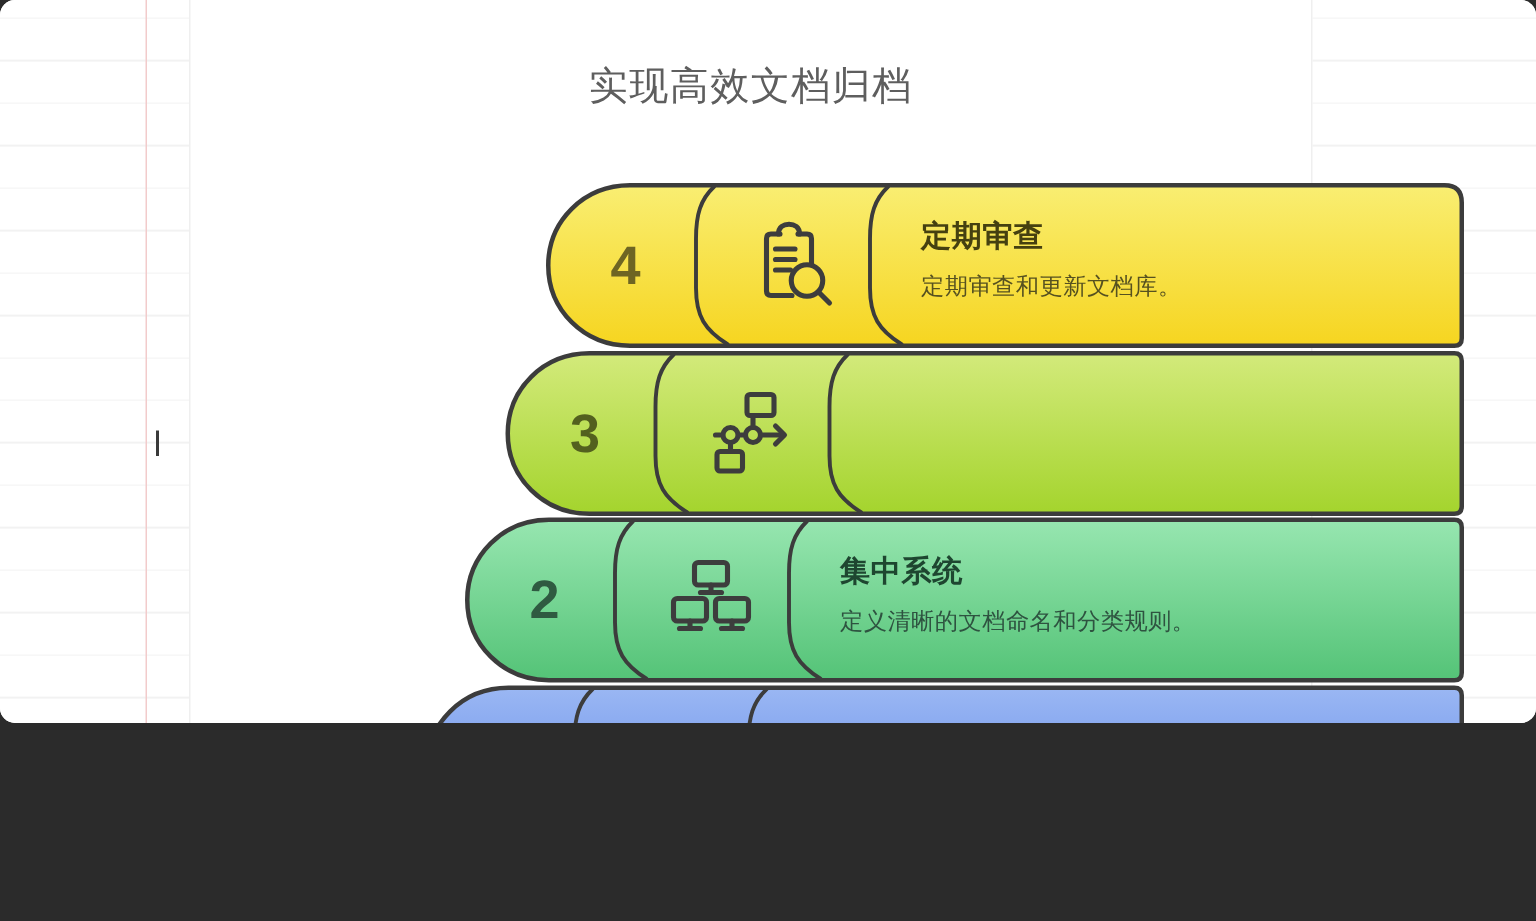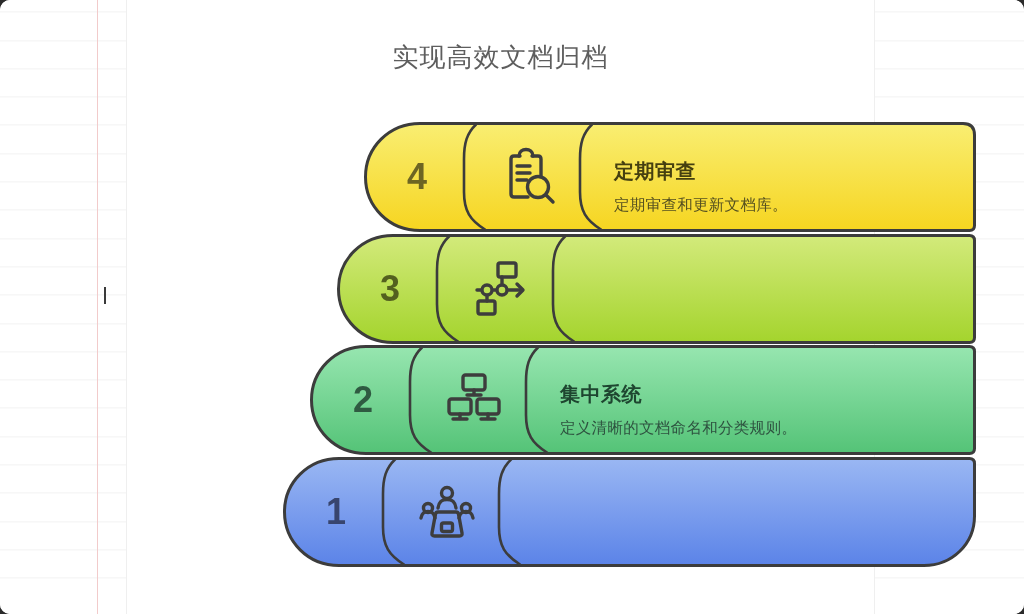--- a/index.html
+++ b/index.html
@@ -1,35 +1,35 @@
 <!DOCTYPE html>
 <html style="--outline: #3c3c3c;"><head>
 <meta charset="utf-8">
 <style>
   html,body{margin:0;padding:0;background:#2b2b2b;font-family:"Liberation Sans",sans-serif;}
-  .screen{position:relative;width:1024px;height:614px;background:#ffffff;border-radius:10px;overflow:hidden;}
+  .screen{position:relative;width:1024px;height:482px;background:#ffffff;border-radius:10px;overflow:hidden;}
   .ruled-bg{position:absolute;inset:0;
     background-image:repeating-linear-gradient(to bottom,#ffffff 0px,#ffffff 27.3px,#f2f2f2 27.3px,#f2f2f2 28.3px);
     background-position:0 -15.6px;}
   .margin-line{position:absolute;left:97px;top:0;bottom:0;width:1px;background:#f2cbcb;}
   .caret{position:absolute;left:104px;top:287px;width:2px;height:17px;background:#3a3a3a;}
   .card{position:absolute;left:126px;top:0;width:749px;height:614px;background:#ffffff;
     border-left:1px solid #efefef;border-right:1px solid #efefef;box-sizing:border-box;}
   .page-title{position:absolute;left:0;right:0;top:40px;text-align:center;
     font-size:26px;letter-spacing:1px;color:#5e5e5e;font-weight:500;}
   .row{position:absolute;height:110px;}
   .row svg.shape{position:absolute;left:0;top:0;overflow:visible;display:block;}
   .outer{stroke:var(--outline,#3c3c3c);stroke-width:3;}
   .sep{fill:none;stroke:var(--outline,#3c3c3c);stroke-width:2.6;stroke-linecap:round;}
   .num{position:absolute;left:0;top:0;width:106px;height:110px;display:flex;align-items:center;justify-content:center;
     font-size:36px;font-weight:700;}
   .icon-wrap{position:absolute;left:132px;top:23px;width:64px;height:64px;}
   .icon-wrap svg{display:block;}
   .ic{fill:none;stroke:#3d3d3d;stroke-width:3.4;stroke-linecap:round;stroke-linejoin:round;}
-  .texts{position:absolute;left:250px;top:0;right:14px;height:110px;margin-top:14px;}
+  .texts{position:absolute;left:250px;top:0;right:14px;height:110px;}
   .t{position:absolute;left:0;top:22px;font-size:20px;font-weight:700;letter-spacing:0.5px;}
   .d{position:absolute;left:0;top:59px;font-size:15.5px;letter-spacing:0.3px;}
   .row0{left:237px;top:122px;width:612px;}
   .row1{left:210px;top:233.5px;width:639px;}
   .row2{left:183px;top:345px;width:666px;}
   .row3{left:156px;top:456.5px;width:693px;}
 </style>
 </head>
 <body>
 

